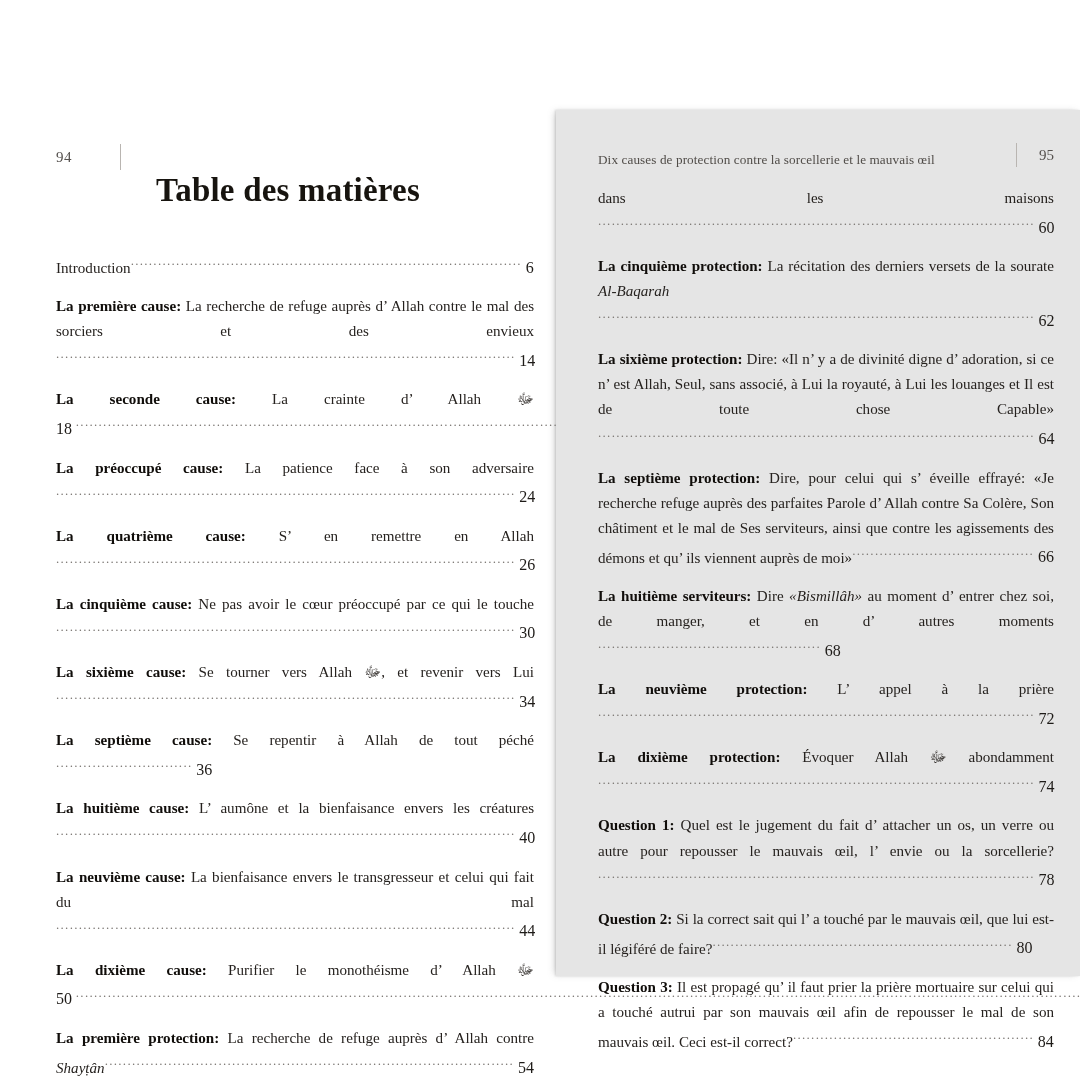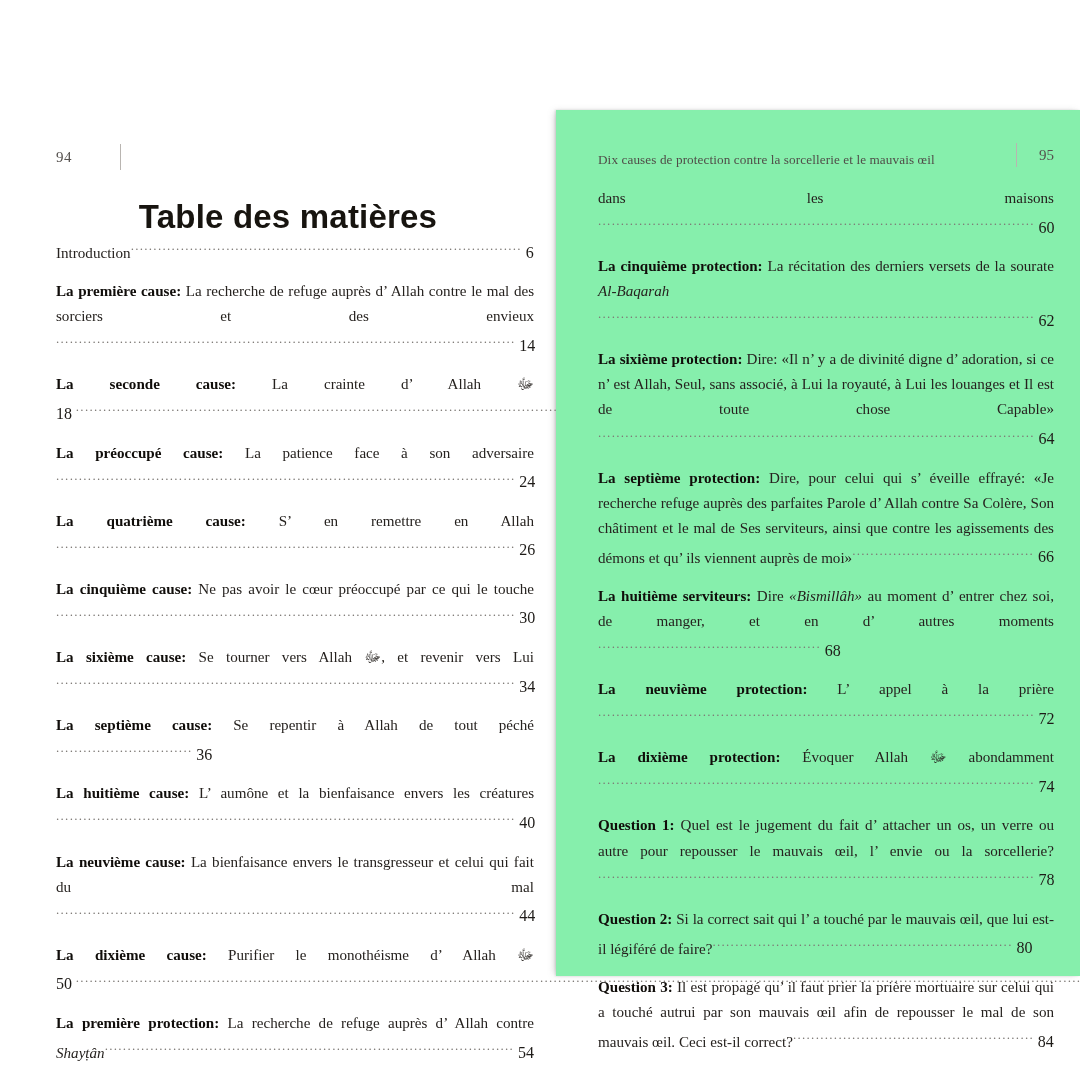--- a/index.html
+++ b/index.html
@@ -52,41 +52,41 @@
     font-family: "Liberation Serif", serif;
   }
   .head-rule {
     width: 1px;
     height: 26px;
     background: #b9b5b1;
     margin-left: 48px;
   }
 
   .toc-title {
-    margin-top: 26px;
     text-align: center;
     font-size: 33px;
     font-weight: bold;
     letter-spacing: .2px;
     color: #17140f;
-    font-family: Liberation Sans, sans-serif;
+    font-family: Liberation Serif, serif;
     padding-right: 14px;
   }
 
   .toc-list {
+    margin-top: 42px;
   }
 
   
   .page-right {
     position: absolute;
     left: 556px;
     top: 110px;
     width: 524px;
     height: 866px;
-    background: #86efac;
+    background: #e5e5e5;
     box-shadow: -3px 0 7px -2px rgba(120,120,120,.38),
                 -1px 0 2px 0 rgba(150,150,150,.30);
   }
   .right-inner {
     position: absolute;
     left: 42px;
     top: 30px;
     width: 456px;
   }
   .rhead {

